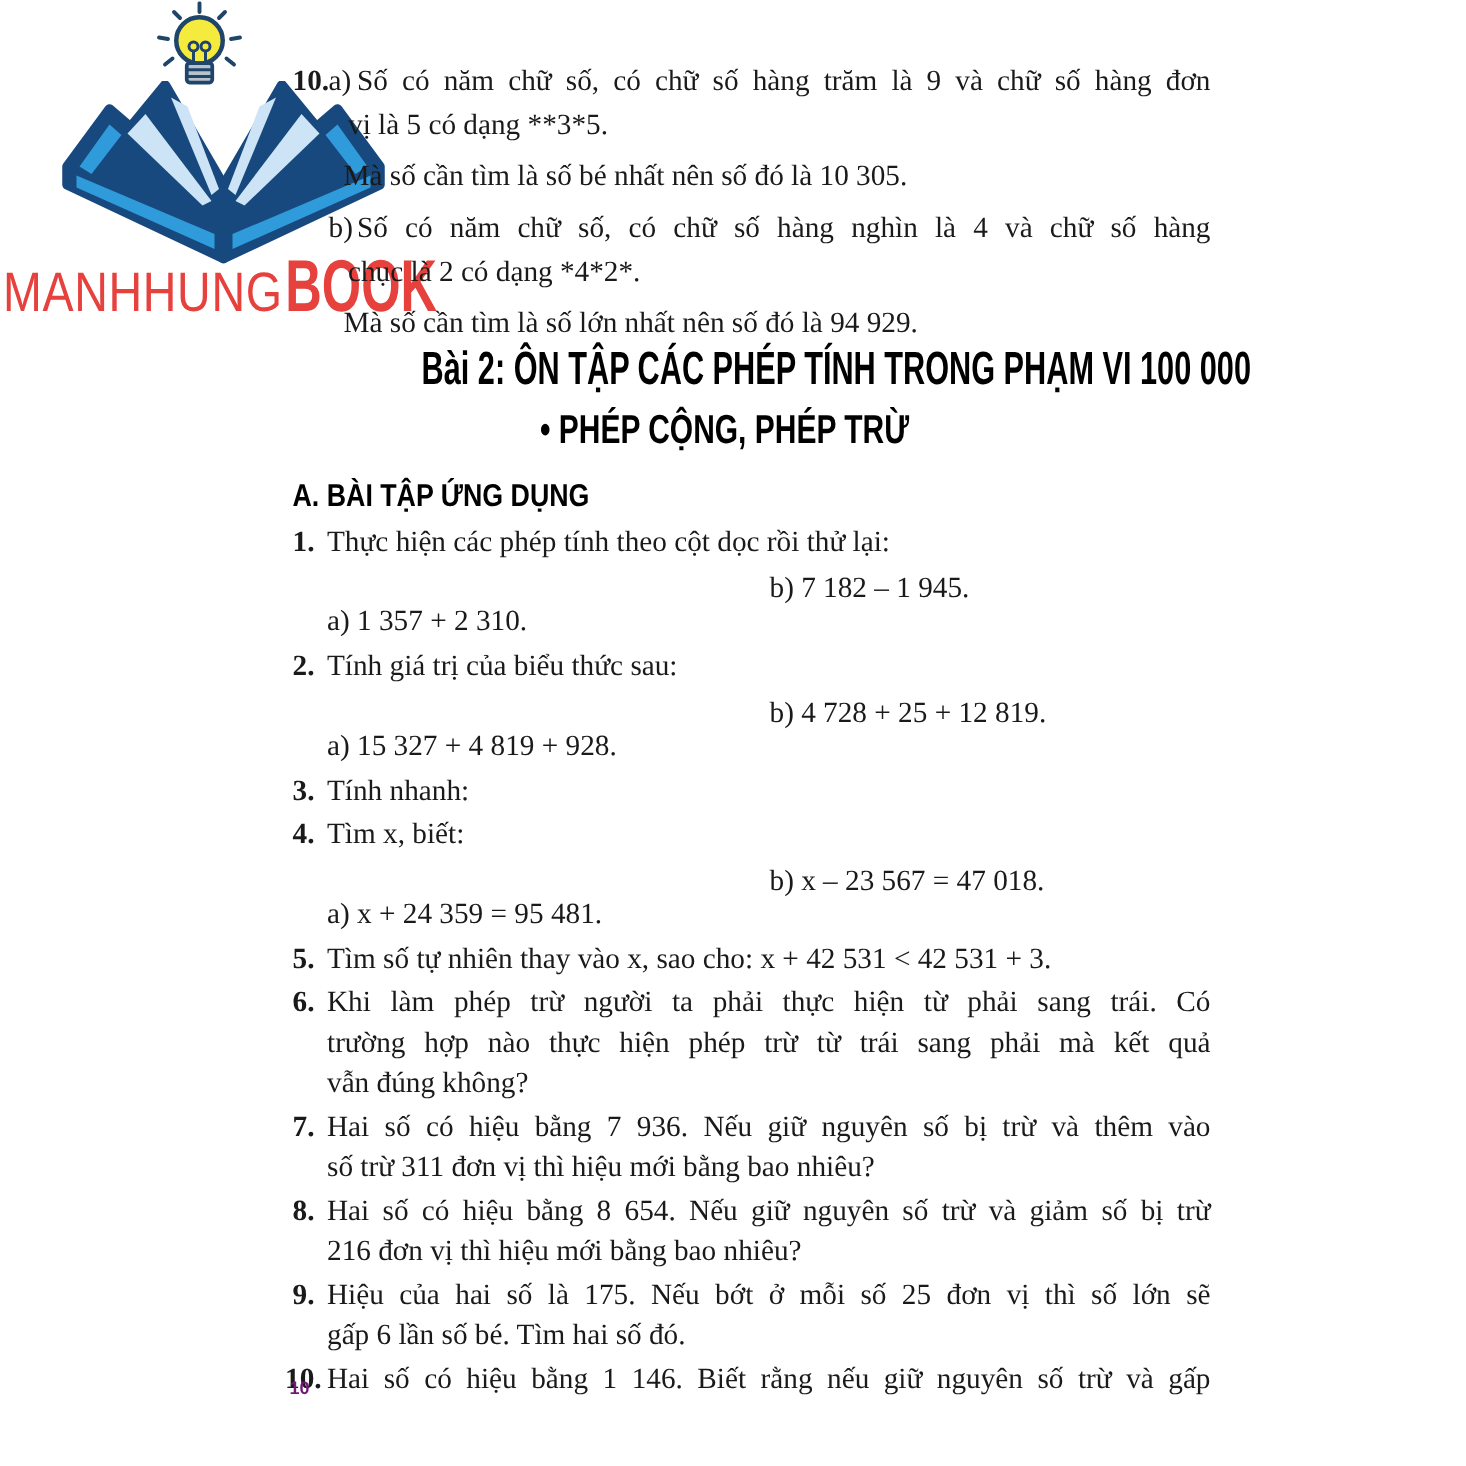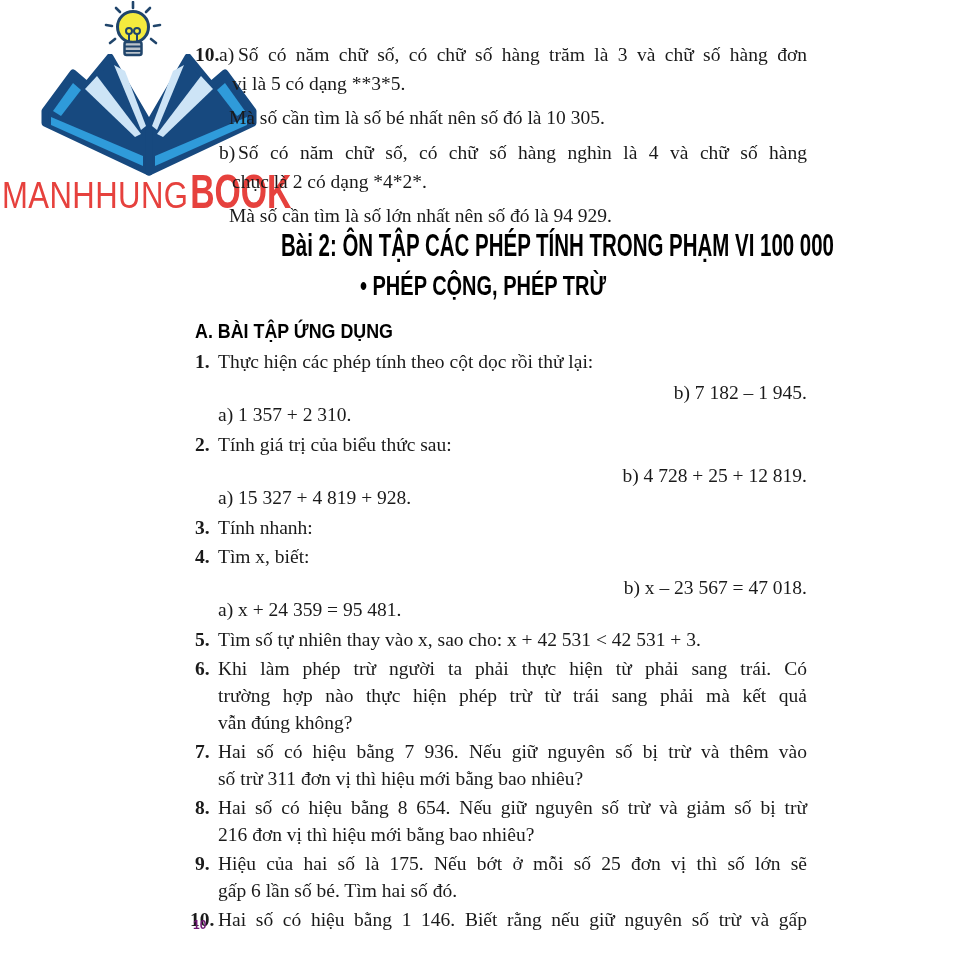--- a/index.html
+++ b/index.html
@@ -43,21 +43,21 @@
     margin-top:15px;font-family:"Liberation Sans",sans-serif;font-weight:bold;font-size:21px;
     line-height:26px;color:#000;white-space:nowrap;
     transform:scaleX(0.85);transform-origin:left center;
   }
   .exercise-list{margin-top:4px;}
   .ex{position:relative;padding-left:23px;margin-top:2px;font-size:19.5px;line-height:27px;}
   .ex .num{position:absolute;left:0;top:0;font-weight:bold;}
   .ex .num.w{left:-5px;}
   .ab{display:flex;margin-top:4px;line-height:28px;}
   .cell-a{width:295px;flex:none;margin-top:22px;}
-  .cell-b{flex:1;text-align:right;}
+  .cell-b{flex:1;}
   .page-number{
     position:absolute;left:193px;top:918px;z-index:1;
     font-family:"Liberation Sans",sans-serif;font-weight:bold;font-size:12px;color:#701a75;
   }
 </style>
 </head>
 <body>
 
 <div class="watermark">
   <svg class="bulb" viewBox="0 0 58 66">
@@ -100,21 +100,21 @@
   <div class="brand" style="color:#e6413d;">
     <span class="brand-regular">MANHHUNG</span><span class="brand-bold">BOOK</span>
   </div>
 </div>
 
 <div class="content">
   <div id="solution-block">
       <div class="sol-part">
         <span class="sol-num">10.</span>
         <span class="sol-label">a)</span>
-        <div class="line just">Số có năm chữ số, có chữ số hàng trăm là 3 và chữ số hàng đơn</div>
+        <div class="line just">Số có năm chữ số, có chữ số hàng trăm là 9 và chữ số hàng đơn</div>
         <div class="line cont">vị là 5 có dạng **3*5.</div>
         <div class="note">Mà số cần tìm là số bé nhất nên số đó là 10 305.</div>
       </div>
       <div class="sol-part later">
         <span class="sol-label">b)</span>
         <div class="line just">Số có năm chữ số, có chữ số hàng nghìn là 4 và chữ số hàng</div>
         <div class="line cont">chục là 2 có dạng *4*2*.</div>
         <div class="note">Mà số cần tìm là số lớn nhất nên số đó là 94 929.</div>
       </div>
     </div>

